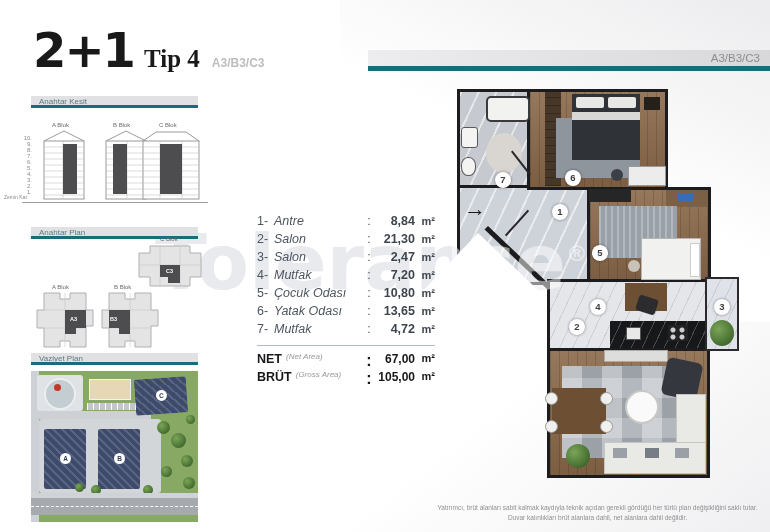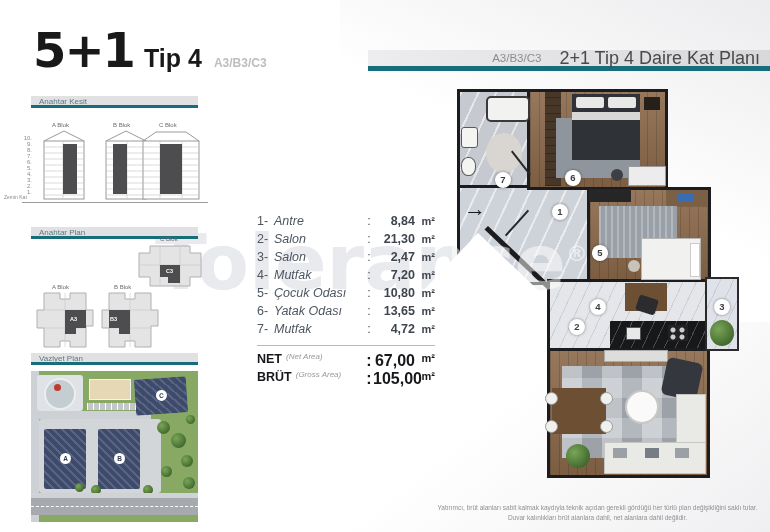--- a/index.html
+++ b/index.html
@@ -17,21 +17,21 @@
   
   .wm{font-family:"DejaVu Sans",sans-serif;font-weight:700;font-size:76px;
     letter-spacing:0;white-space:nowrap;pointer-events:none;}
   .wm-back{left:155px;top:218px;color:#e9eaee;z-index:1;}
   .wm-clip{left:452px;top:86px;width:318px;height:398px;overflow:hidden;z-index:40;pointer-events:none;}
   .wm-front{left:-297px;top:132px;color:rgba(255,255,255,0.5);}
   .wm sup{font-size:22px;vertical-align:28px;}
   
   .title-row{left:33px;top:22px;display:flex;align-items:baseline;z-index:10;color:#191919;}
   .t-main{font-size:48px;font-weight:800;letter-spacing:-2px;font-family:"DejaVu Sans",sans-serif;}
-  .t-sub{font-size:25px;font-weight:800;margin-left:10px;font-family:Liberation Sans, sans-serif;}
+  .t-sub{font-size:25px;font-weight:800;margin-left:10px;font-family:Liberation Serif, serif;}
   .t-code{font-size:12px;color:#bdbdbf;margin-left:12px;font-weight:600;}
   
   .secbar{width:167px;height:12px;background:#e1e1e3;border-bottom:3px solid #176d79;
     font-size:8px;color:#5a7a80;line-height:12px;padding-left:8px;box-sizing:border-box;z-index:10;}
   
   .blklabel{font-size:6px;color:#6b6b6d;z-index:10;}
   .floors{left:22px;top:135px;width:10px;text-align:right;font-size:6px;line-height:6px;color:#8b8b8d;z-index:10;}
   .groundlabel{left:4px;top:194px;font-size:5px;color:#8b8b8d;z-index:10;}
   .groundline{left:22px;top:202px;width:186px;height:1px;background:#9c9c9e;z-index:10;}
   
@@ -40,21 +40,21 @@
   .rno{width:17px;}
   .rname{flex:1;font-style:italic;}
   .rcolon{width:8px;text-align:center;}
   .rval{width:42px;text-align:right;font-weight:700;color:#3e454e;}
   .runit{width:20px;text-align:right;font-weight:700;color:#3e454e;font-size:11px;}
   .divline{margin:5px 0 6px 0;width:178px;height:1px;background:#b4bac1;}
   .trow{display:flex;align-items:flex-start;height:18px;}
   .tlabel{font-size:12.5px;font-weight:800;color:#17181b;}
   .tsub{font-size:8px;font-style:italic;color:#9a9a9c;margin-left:4px;flex:1;}
   .tcolon{width:8px;text-align:center;font-weight:700;color:#17181b;}
-  .tval{width:42px;text-align:right;font-weight:800;color:#17181b;font-size:16px;}
+  .tval{width:42px;text-align:right;font-weight:800;color:#17181b;font-size:12px;}
   .tunit{width:20px;text-align:right;font-weight:800;color:#17181b;font-size:11px;}
   
   .rheader{left:368px;top:50px;width:402px;height:21px;
     background:linear-gradient(90deg,#ededef,#d8d8da);
     border-bottom:5px solid #176d79;display:flex;align-items:center;
     justify-content:flex-end;gap:18px;padding-right:10px;box-sizing:border-box;z-index:10;}
   .rh-code{font-size:11.5px;color:#8d8d8f;}
   .rh-title{font-size:18px;color:#4a4a4c;}
   
   .room{box-sizing:border-box;border:3px solid #1c1c1e;z-index:4;}
@@ -81,21 +81,21 @@
 </style>
 </head>
 <body>
 
 <div class="abs sweep-tr"></div>
 <div class="abs sweep-br"></div>
 
 <div class="abs wm wm-back"><span>Tolerance</span><sup>®</sup></div>
 
 <div class="abs title-row">
-  <span class="t-main">5+1</span>
+  <span class="t-main">2+1</span>
   <span class="t-sub">Tip 4</span>
   <span class="t-code">A3/B3/C3</span>
 </div>
 
 <div class="abs secbar" style="left:31px;top:96px;">
   <span>Anahtar Kesit</span>
 </div>
 
 <span class="abs blklabel" style="left:52px;top:122px;">A Blok</span>
 <span class="abs blklabel" style="left:113px;top:122px;">B Blok</span>
@@ -262,21 +262,20 @@
     <span class="tlabel">BRÜT</span>
       <span class="tsub">(Gross Area)</span>
       <span class="tcolon">:</span>
       <span class="tval">105,00</span>
       <span class="tunit">m²</span>
   </div>
 </div>
 
 <div class="abs rheader">
   <span class="rh-code">A3/B3/C3</span>
-  <span class="rh-title">2+1 Tip 4 Daire Kat Planı</span>
 </div>
 
 <div class="abs tile" style="left:457px;top:185px;width:135px;height:100px;border:3px solid #1c1c1e;box-sizing:border-box;z-index:2;"></div>
 <div class="abs" style="left:478px;top:233px;width:110px;height:85px;background:#ffffff;transform:rotate(43.6deg);transform-origin:0 0;z-index:3;"></div>
 <div class="abs" style="left:488px;top:226px;width:88px;height:5px;background:#1c1c1e;transform:rotate(43.6deg);transform-origin:0 0;z-index:3;"></div>
 
 <div class="abs room tile" style="left:457px;top:89px;width:73px;height:99px;background-color:#c6c9cf;"></div>
 <div class="abs room wood" style="left:527px;top:89px;width:141px;height:101px;"></div>
 <div class="abs room wood" style="left:587px;top:187px;width:124px;height:96px;"></div>
 <div class="abs room marble" style="left:547px;top:279px;width:163px;height:72px;"></div>

